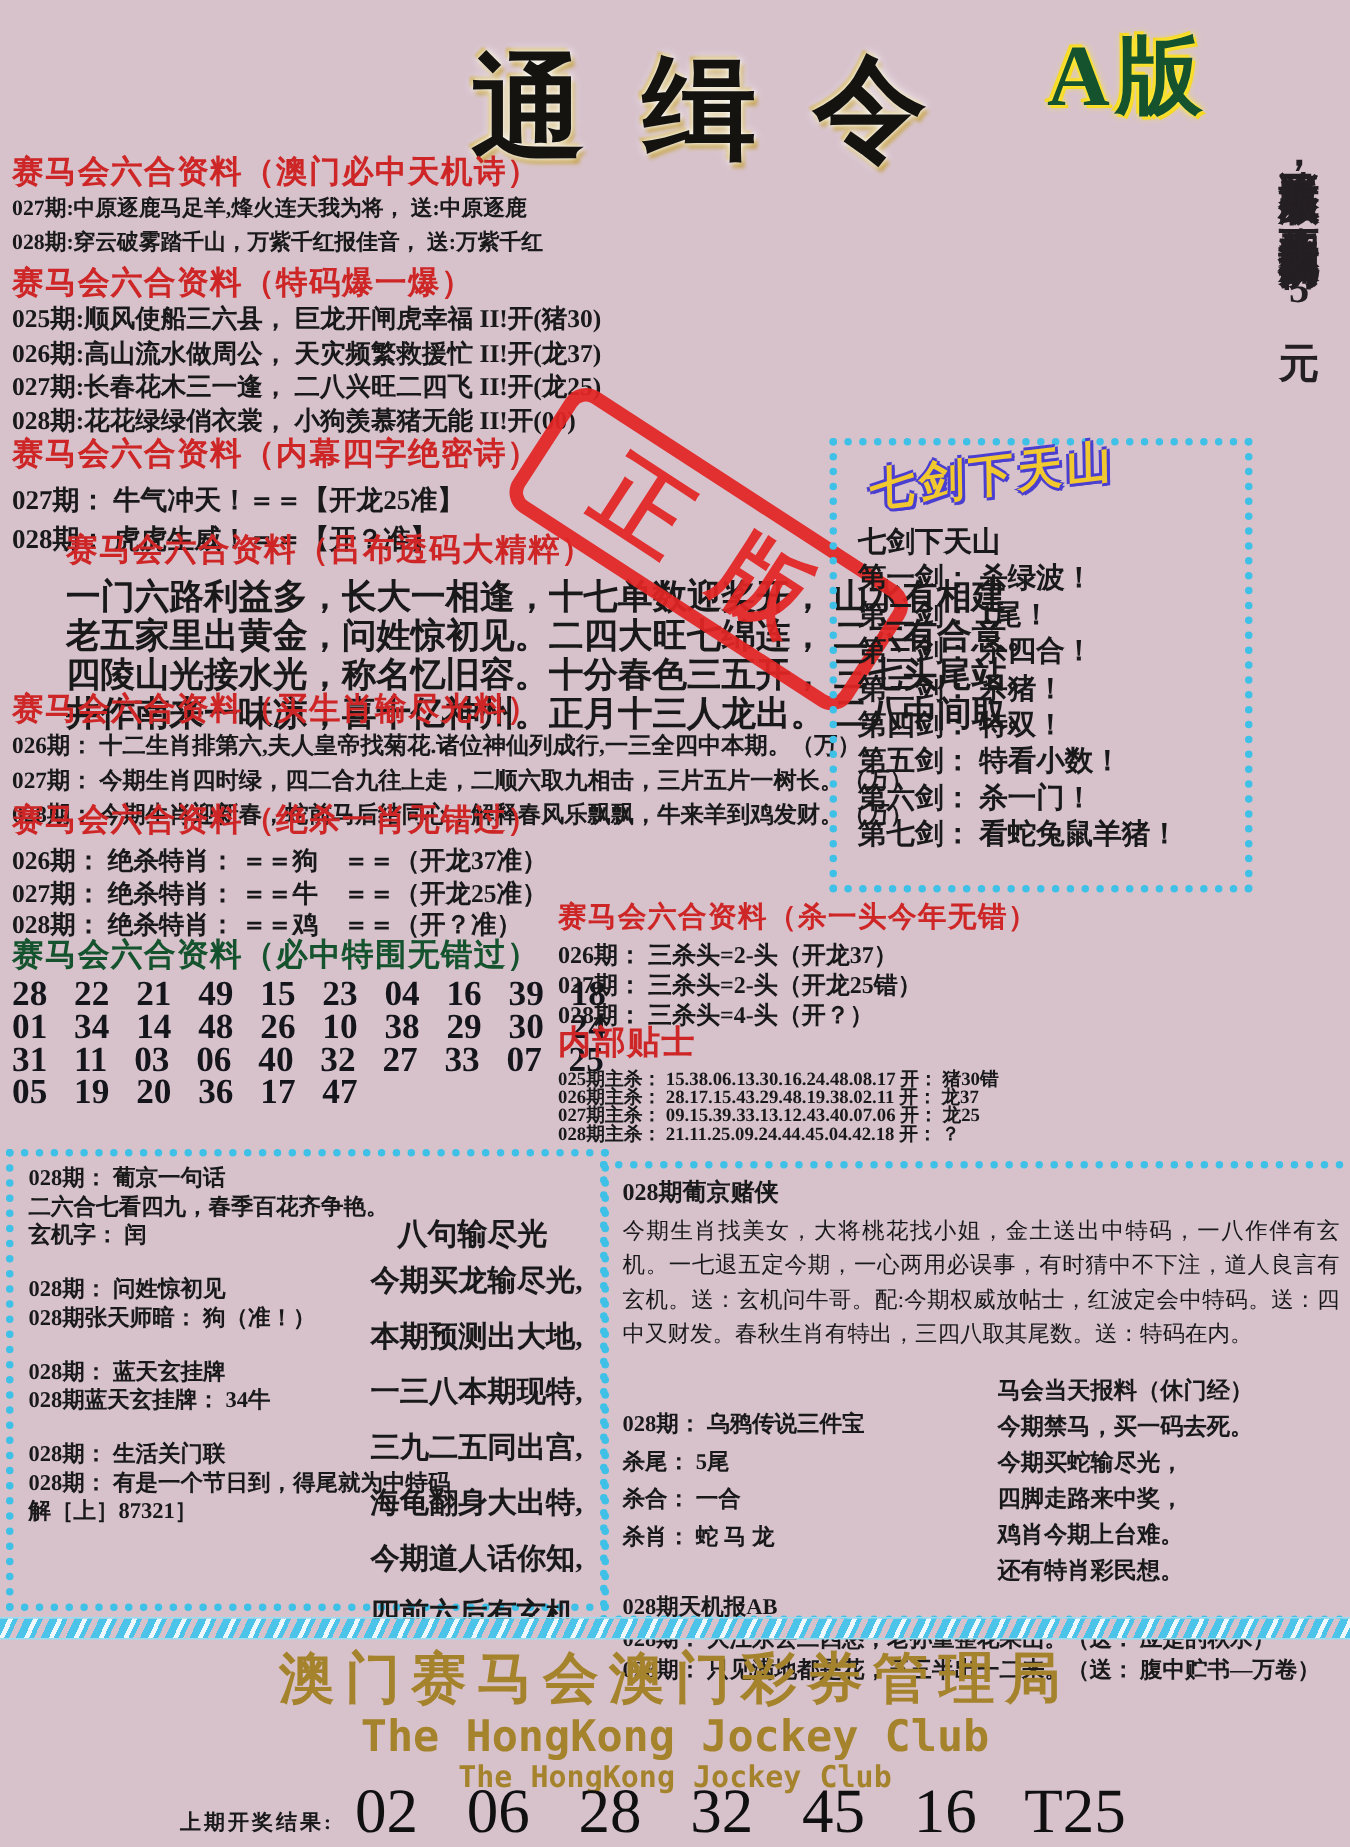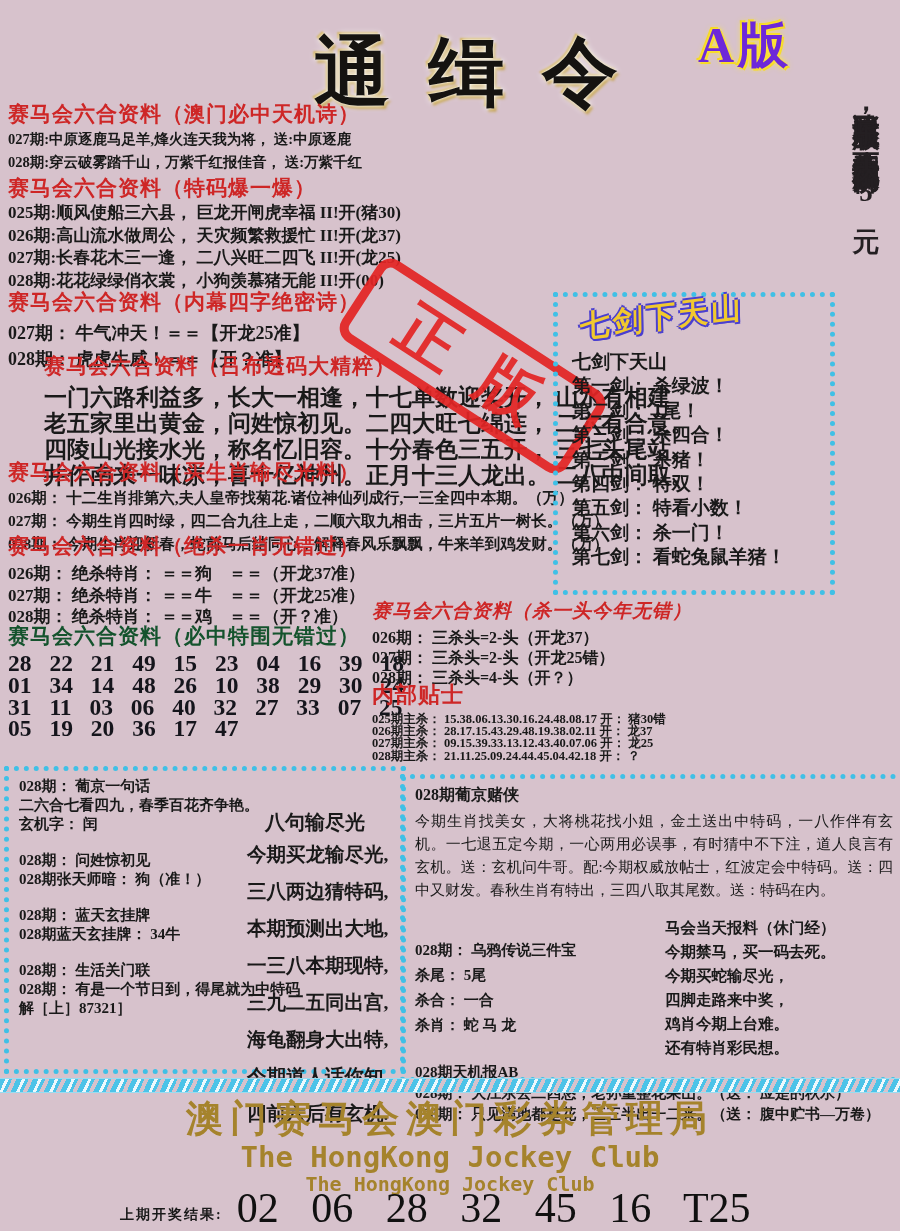--- a/index.html
+++ b/index.html
@@ -11,34 +11,34 @@
   }
   .abs{position:absolute;}
   
   .main-title{
     left:295px;top:22px;width:380px;text-align:center;
     font-size:76px;font-weight:bold;letter-spacing:38px;white-space:nowrap;
     color:#151310;
     text-shadow:0 0 7px #fdfdff,0 0 3px #ffffff,2px 3px 3px #b98f22,-2px -2px 2px #caa43a;
   }
   .edition{
-    left:698px;top:12px;font-size:50px;font-weight:bold;color:#6d28d9;letter-spacing:4px;
+    left:698px;top:12px;font-size:58px;font-weight:bold;color:#14532d;letter-spacing:4px;
     text-shadow:0 0 3px #ffe93c,0 0 6px #ffe93c,2px 2px 0 #f4d41e,-2px -2px 0 #f4d41e;
     font-family:"Liberation Serif",serif;
   }
   
   .side-note{
     right:16px;top:92px;height:680px;
     writing-mode:vertical-rl;text-orientation:upright;
     font-size:27px;font-weight:bold;letter-spacing:1px;color:#241f22;
   }
   
   .hdr{font-weight:bold;font-size:21px;color:#ce2626;letter-spacing:1px;white-space:nowrap;}
   .hdr.blue{color:#14532d;}
-  .hdr.small{font-size:19px;font-style:italic;}
+  .hdr.small{font-size:19px;}
   .ln{white-space:nowrap;font-weight:bold;}
   
   .stamp{
     left:338px;top:318px;width:225px;height:78px;
     border:9px solid #e32525;border-radius:16px;
     color:#e32525;font-size:62px;font-weight:bold;letter-spacing:34px;
     display:flex;align-items:center;justify-content:center;padding-left:26px;
     transform:rotate(33deg);opacity:.93;background:transparent;
   }
   
@@ -218,21 +218,20 @@
     </div>
   <div class="grp">
       <div class="ln">028期： 生活关门联</div>
       <div class="ln">028期： 有是一个节日到，得尾就为中特码</div>
       <div class="ln">解［上］87321］</div>
     </div>
   <div class="poem">
     <div class="poem-title">八句输尽光</div>
     <div>
         <div class="ln">今期买龙输尽光,</div>
-        <div class="ln">三八两边猜特码,</div>
         <div class="ln">本期预测出大地,</div>
         <div class="ln">一三八本期现特,</div>
         <div class="ln">三九二五同出宫,</div>
         <div class="ln">海龟翻身大出特,</div>
         <div class="ln">今期道人话你知,</div>
         <div class="ln">四前六后有玄机.</div>
       </div>
   </div>
 </div>
 

